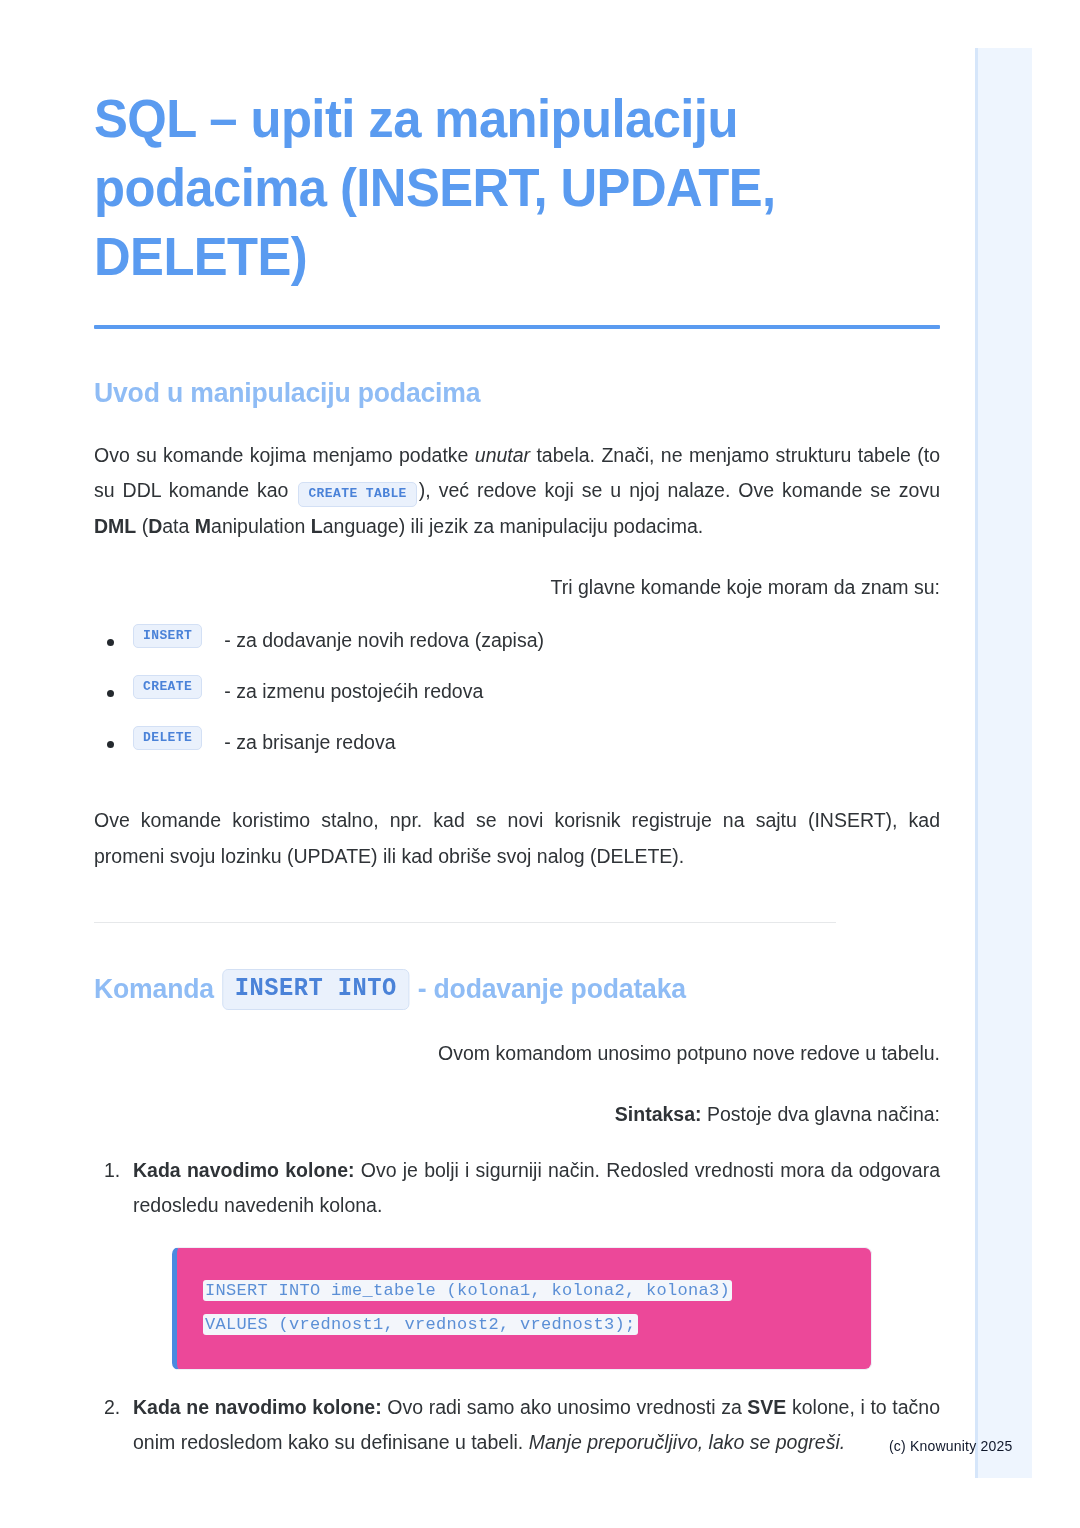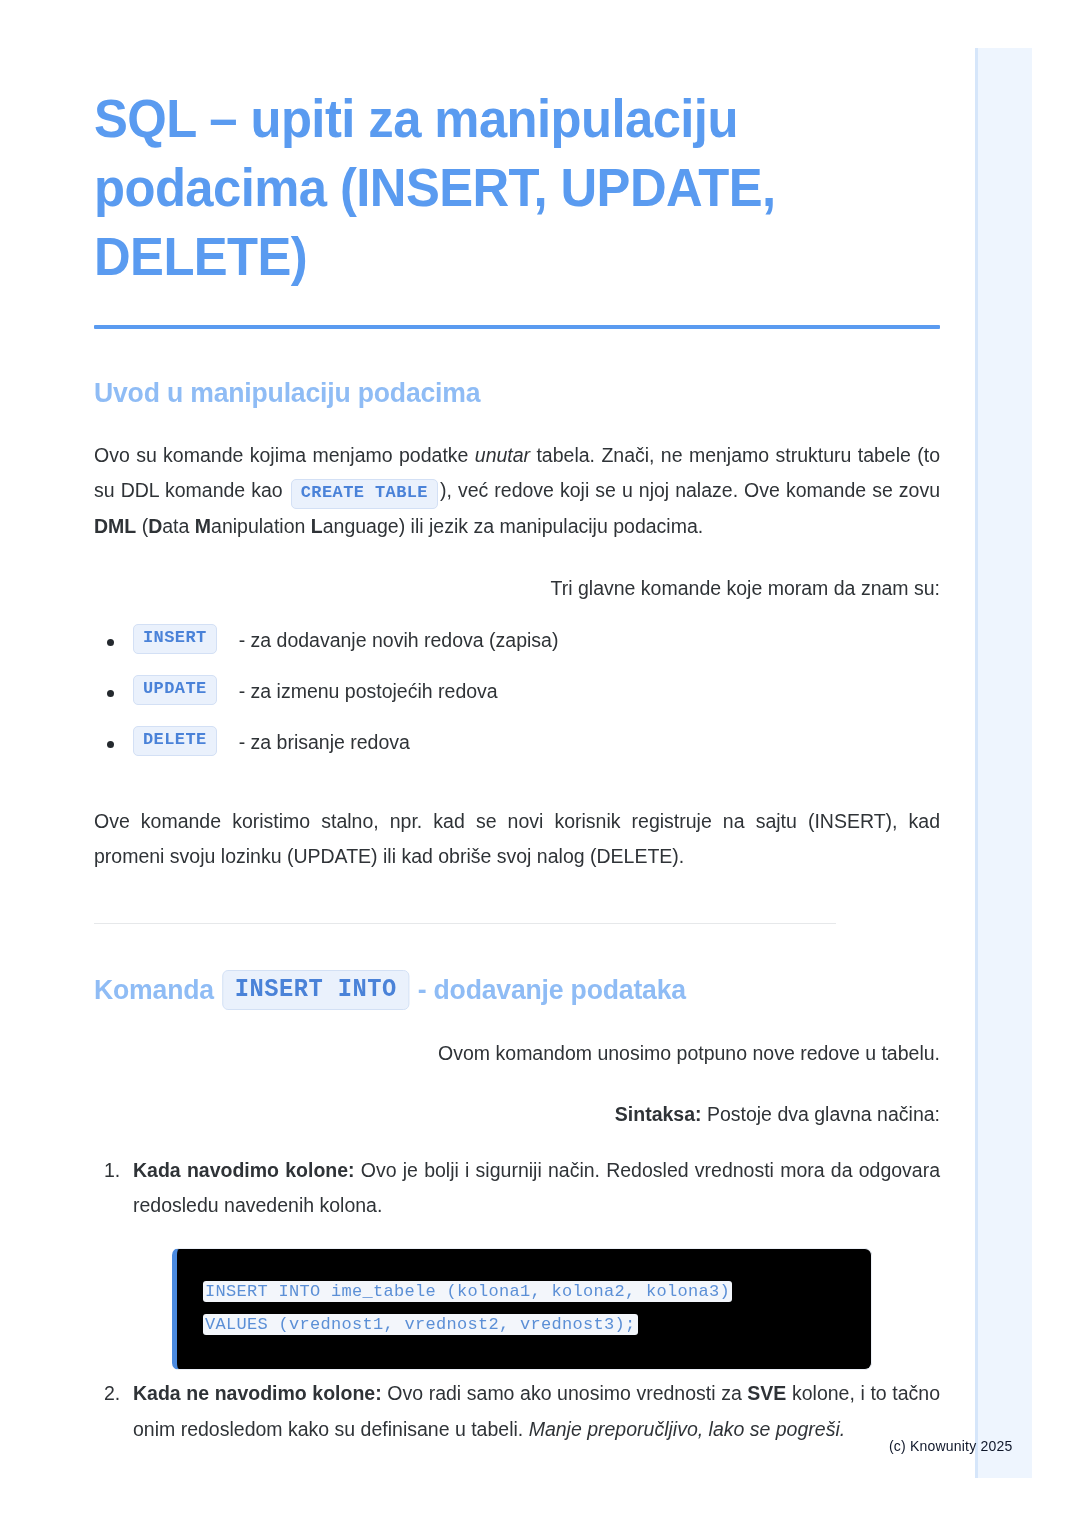--- a/index.html
+++ b/index.html
@@ -112,21 +112,21 @@
 
   em { font-style: italic; }
   b, strong { font-weight: 700; }
 
   
   .code-chip {
     display: inline-block;
     padding: 2px 9px 3px;
     margin: 0 2px;
     font-family: "Liberation Mono", "DejaVu Sans Mono", monospace;
-    font-size: 17px;
+    font-size: 13px;
     font-weight: 700;
     letter-spacing: 0.4px;
     color: #4a82d8;
     background: #eaf1fc;
     border: 1px solid #d3e0f5;
     border-radius: 5px;
     line-height: 1.35;
     vertical-align: baseline;
   }
 
@@ -177,22 +177,22 @@
     position: absolute;
     left: 10px;
     top: 0;
     font-size: 19.5px;
     line-height: 1.82;
     color: #2f3337;
   }
 
   
   .code-block {
-    margin: 24px 0 6px 39px;
-    background: #000000;
+    margin: 24px 0 20px 39px;
+    background: #ec4899;
     border: 1px solid #edf1f7;
     border-left: 5px solid #4a8ae0;
     border-radius: 7px;
     padding: 26px 22px 28px 26px;
     box-sizing: border-box;
     width: 700px;
   }
   .code-block .code-line {
     display: block;
     font-family: "Liberation Mono", "DejaVu Sans Mono", monospace;
@@ -243,21 +243,21 @@
     <p class="body"><span>Ovo su komande kojima menjamo podatke </span><em>unutar</em><span> tabela. Znači, ne menjamo strukturu tabele (to su DDL komande kao </span><span class="code-chip">CREATE TABLE</span><span>), već redove koji se u njoj nalaze. Ove komande se zovu </span><strong>DML</strong><span> (</span><strong>D</strong><span>ata </span><strong>M</strong><span>anipulation </span><strong>L</strong><span>anguage) ili jezik za manipulaciju podacima.</span></p>
 
     <p class="body loose">Tri glavne komande koje moram da znam su:</p>
 
     <ul class="bullets">
       <li>
         <span class="code-chip">INSERT</span>
         <span class="li-text">- za dodavanje novih redova (zapisa)</span>
       </li>
       <li>
-        <span class="code-chip">UPDATE</span>
+        <span class="code-chip">CREATE</span>
         <span class="li-text">- za izmenu postojećih redova</span>
       </li>
       <li>
         <span class="code-chip">DELETE</span>
         <span class="li-text">- za brisanje redova</span>
       </li>
     </ul>
 
     <p class="body">Ove komande koristimo stalno, npr. kad se novi korisnik registruje na sajtu (INSERT), kad promeni svoju lozinku (UPDATE) ili kad obriše svoj nalog (DELETE).</p>
 

